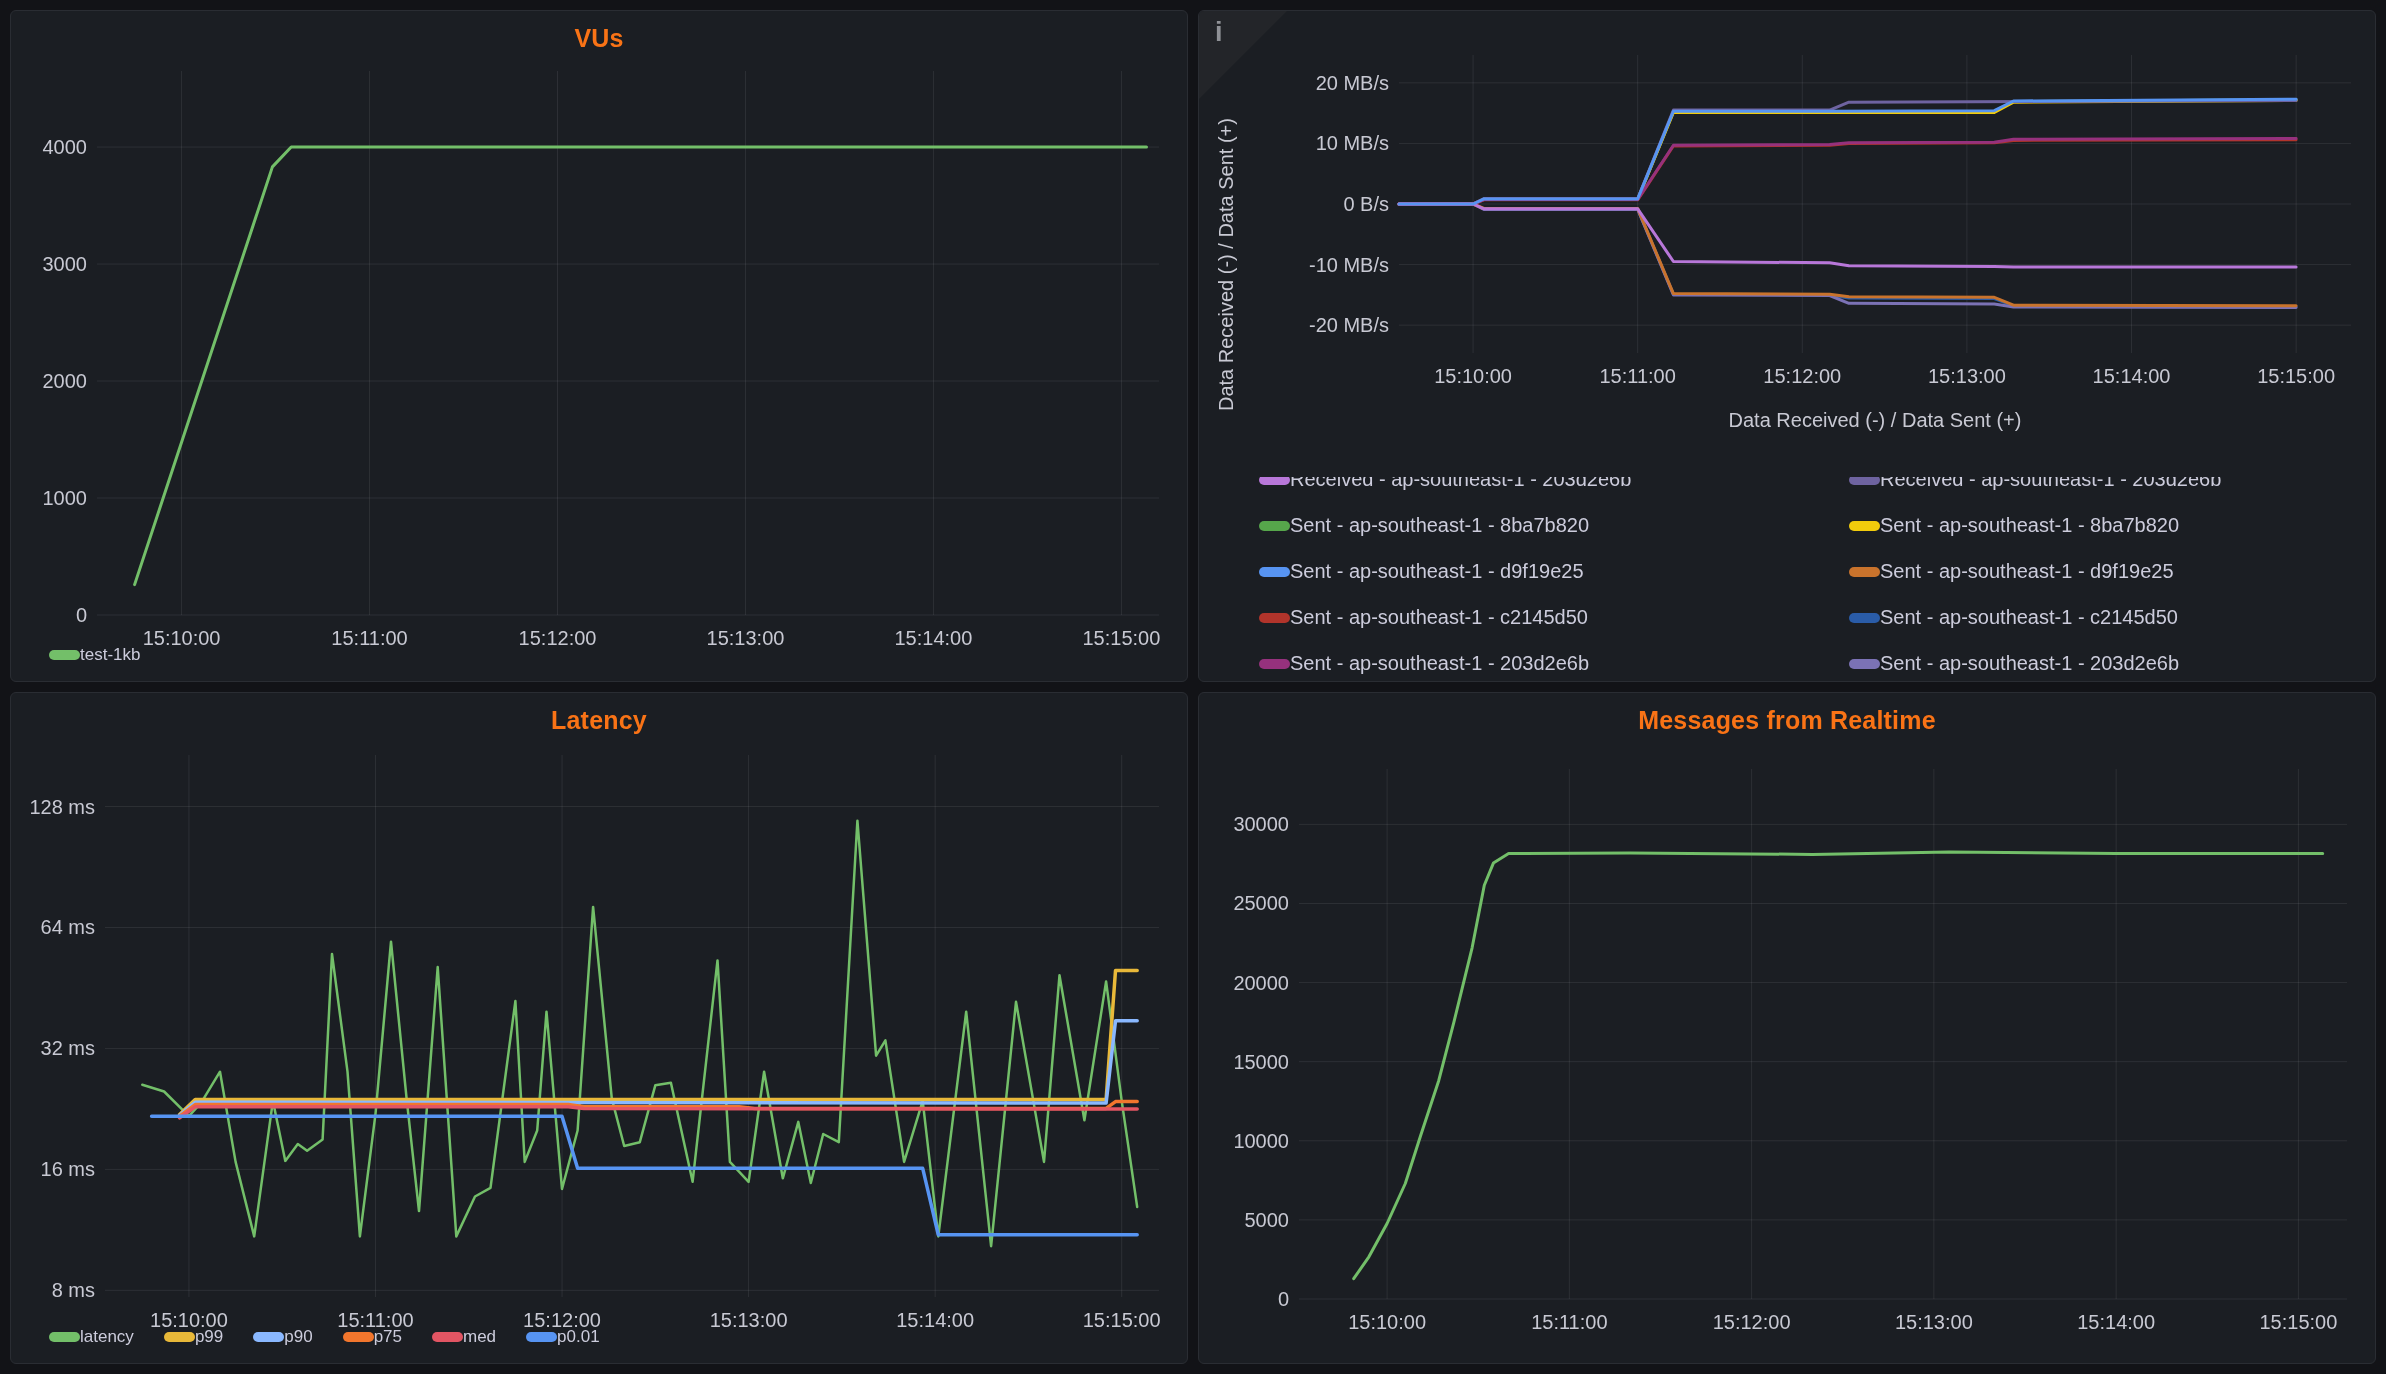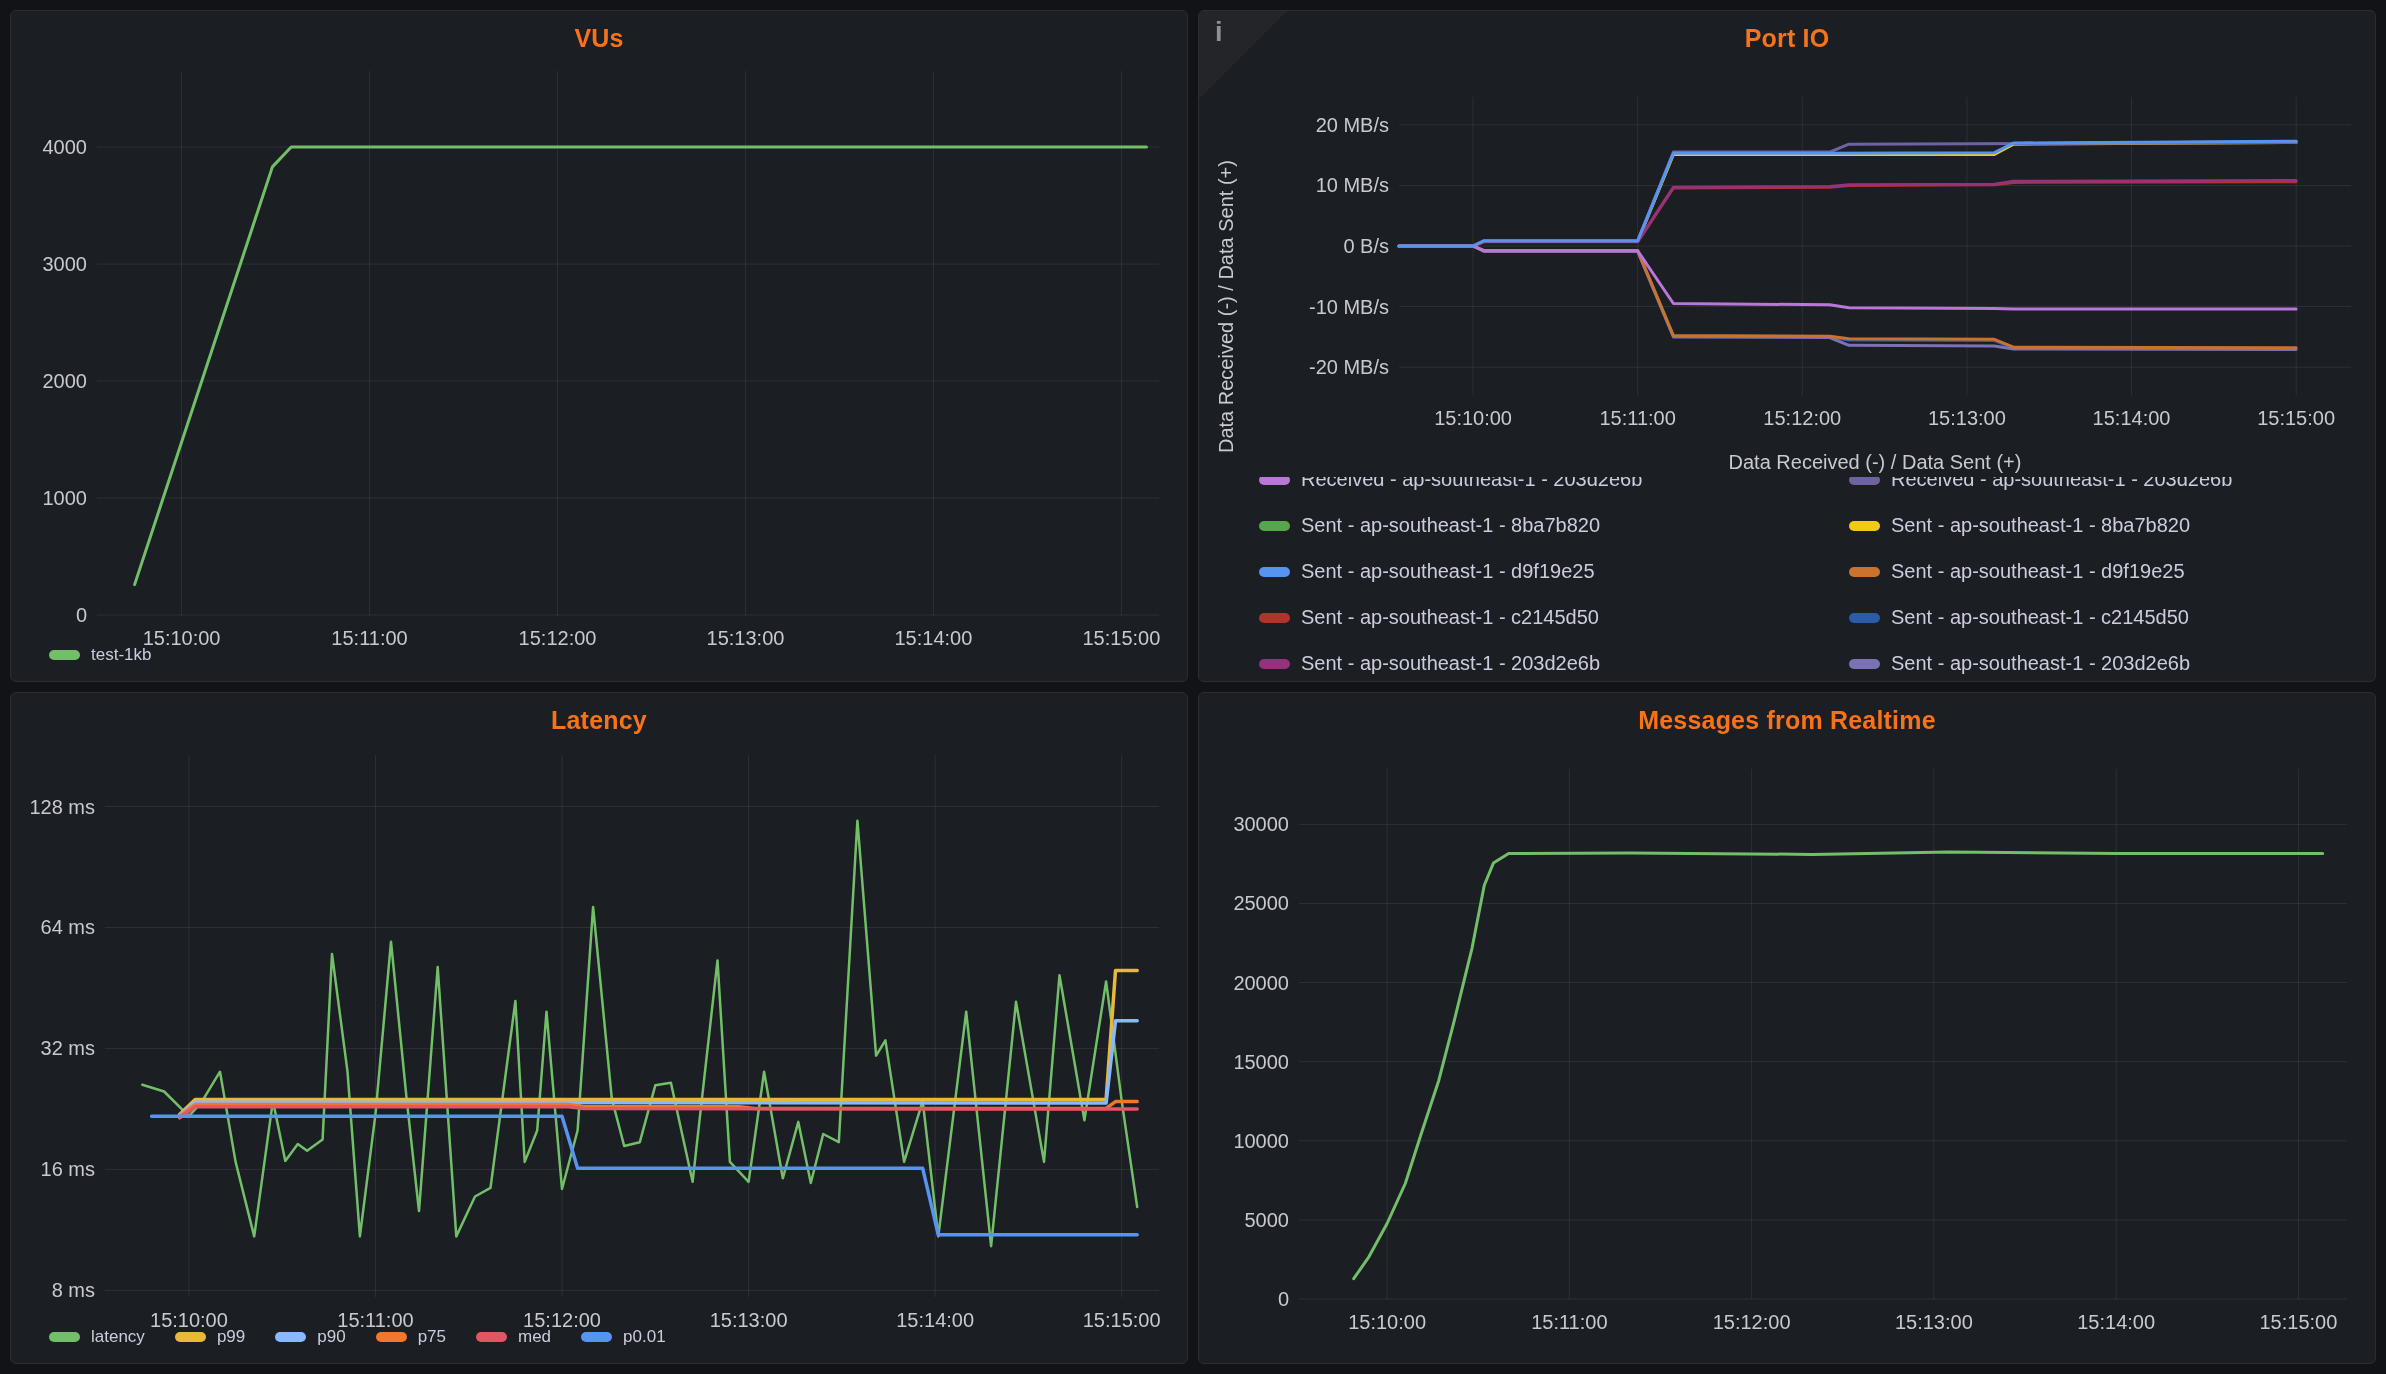--- a/index.html
+++ b/index.html
@@ -7,21 +7,21 @@
   .dashboard{display:grid;grid-template-columns:1fr 1fr;grid-template-rows:1fr 1fr;gap:10px;padding:10px;box-sizing:border-box;width:2386px;height:1374px;}
   .panel{background:#1B1E23;border:1px solid #2A2D33;border-radius:6px;position:relative;overflow:hidden;display:flex;flex-direction:column;padding:6px 8px;box-sizing:border-box;}
   .panel-title{text-align:center;color:#f97316;font-size:25px;font-weight:600;height:42px;line-height:42px;flex:0 0 auto;letter-spacing:.2px;}
   .chart-area{flex:1 1 auto;min-height:0;position:relative;}
   svg{display:block;}
   svg text{font-size:20px;fill:#C8C9D3;}
   .grid-line{stroke:rgba(204,204,220,0.10);stroke-width:1;}
   .series-line{fill:none;stroke-linejoin:round;stroke-linecap:round;}
   .axis-label{fill:#C8C9D3;font-size:20px;}
   .legend{flex:0 0 auto;display:flex;align-items:center;gap:30px;padding:6px 0 10px 30px;color:#CCCCDC;font-size:17px;}
-  .legend-item{display:flex;align-items:center;gap:11px;white-space:nowrap;cursor:pointer;}
+  .legend-item{display:flex;align-items:center;white-space:nowrap;cursor:pointer;}
   .swatch{width:31px;height:10px;border-radius:5px;flex:0 0 auto;}
   .portio-legend-wrap{flex:0 0 auto;height:198px;overflow:hidden;padding-left:52px;}
   .portio-legend{display:grid;grid-template-columns:590px 1fr;row-gap:23px;margin-top:-9px;color:#CCCCDC;font-size:20px;}
   .corner-info{position:absolute;top:0;left:0;width:0;height:0;border-top:88px solid #232529;border-right:88px solid transparent;z-index:2;}
   .corner-i{position:absolute;top:8px;left:16px;z-index:3;color:#8F9196;font-size:27px;font-weight:700;line-height:1;}
 </style>
 </head>
 <body>
 
 <div class="dashboard">
@@ -65,21 +65,20 @@
         <div class="legend-item">
           <span class="swatch" style="background: rgb(115, 191, 105);"></span>
           <span>test-1kb</span>
         </div>
       </div>
   </div>
 
   <div class="panel">
     <div class="corner-info"></div>
     <span class="corner-i">i</span>
-    <div class="panel-title">Port IO</div>
     <div class="chart-area">
         <svg width="1160" height="418">
           <g>
             <line x1="266.0749279538905" y1="38" x2="266.0749279538905" y2="336" class="grid-line"></line>
             <line x1="430.68587896253604" y1="38" x2="430.68587896253604" y2="336" class="grid-line"></line>
             <line x1="595.2968299711815" y1="38" x2="595.2968299711815" y2="336" class="grid-line"></line>
             <line x1="759.9077809798271" y1="38" x2="759.9077809798271" y2="336" class="grid-line"></line>
             <line x1="924.5187319884726" y1="38" x2="924.5187319884726" y2="336" class="grid-line"></line>
             <line x1="1089.1296829971182" y1="38" x2="1089.1296829971182" y2="336" class="grid-line"></line>
             <line x1="192" y1="65.86178861788619" x2="1144" y2="65.86178861788619" class="grid-line"></line>

